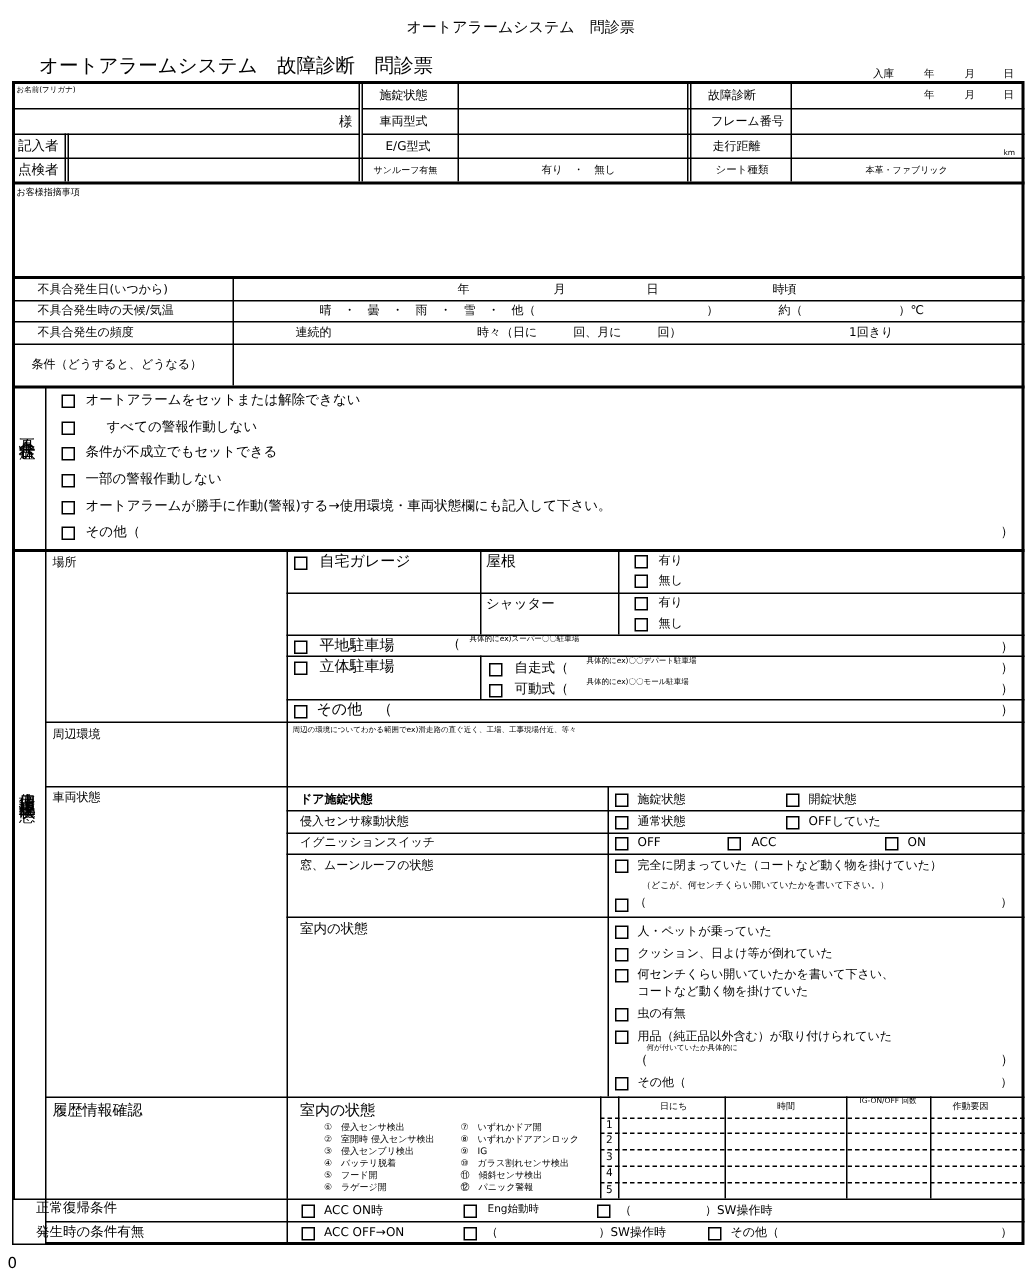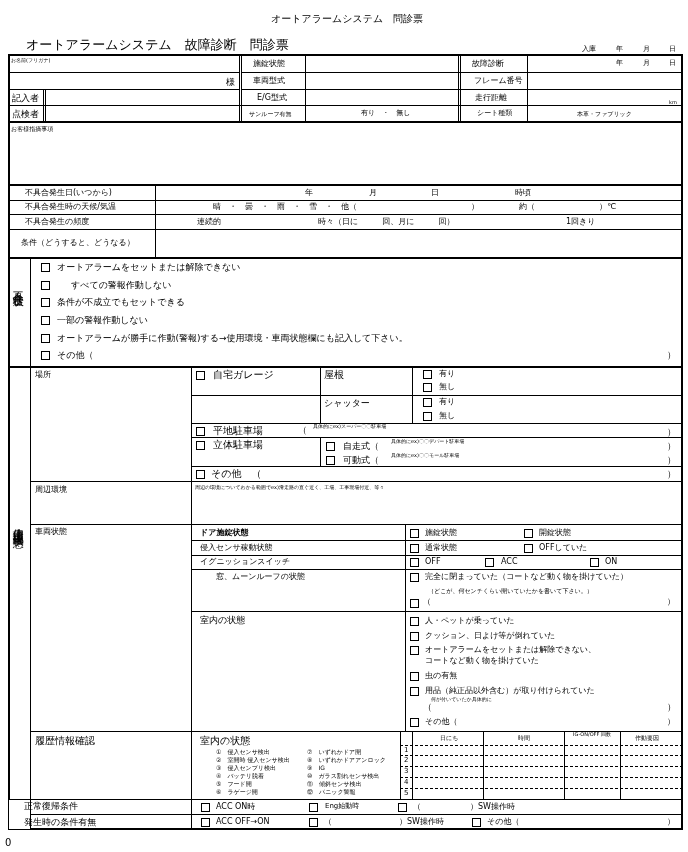--- a/index.html
+++ b/index.html
@@ -199,36 +199,36 @@
 <div class="t f8" style="left:539px;top:544px;">OFFしていた</div>
 
 <div class="t f8" style="left:200px;top:558px;">イグニッションスイッチ</div>
 <div class="cb" style="left:410px;top:558px;"></div>
 <div class="t f8" style="left:425px;top:558px;">OFF</div>
 <div class="cb" style="left:485px;top:558px;"></div>
 <div class="t f8" style="left:501px;top:558px;">ACC</div>
 <div class="cb" style="left:590px;top:558px;"></div>
 <div class="t f8" style="left:605px;top:558px;">ON</div>
 
-<div class="t f8" style="left:200px;top:573px;margin-left:16px;">窓、ムーンルーフの状態</div>
+<div class="t f8" style="left:200px;top:573px;">窓、ムーンルーフの状態</div>
 <div class="cb" style="left:410px;top:573px;"></div>
 <div class="t f8" style="left:425px;top:573px;">完全に閉まっていた（コートなど動く物を掛けていた）</div>
 <div class="t f6" style="left:428px;top:588px;">（どこが、何センチくらい開いていたかを書いて下さい。）</div>
 <div class="cb" style="left:410px;top:599px;"></div>
 <div class="t f8" style="left:423px;top:598px;">（</div>
 <div class="t f8" style="left:667px;top:598px;">）</div>
 
 <div class="t f9" style="left:200px;top:616px;">室内の状態</div>
 <div>
   <div class="cb" style="left:410px;top:617px;"></div>
   <div class="t f8" style="left:425px;top:617px;">人・ペットが乗っていた</div>
   <div class="cb" style="left:410px;top:632px;"></div>
   <div class="t f8" style="left:425px;top:632px;">クッション、日よけ等が倒れていた</div>
   <div class="cb" style="left:410px;top:646px;"></div>
-  <div class="t f8" style="left:425px;top:646px;">オートアラームをセットまたは解除できない、</div>
+  <div class="t f8" style="left:425px;top:646px;">何センチくらい開いていたかを書いて下さい、</div>
   <div class="t f8" style="left:425px;top:657px;">コートなど動く物を掛けていた</div>
   <div class="cb" style="left:410px;top:672px;"></div>
   <div class="t f8" style="left:425px;top:672px;">虫の有無</div>
   <div class="cb" style="left:410px;top:687px;"></div>
   <div class="t f8" style="left:425px;top:687px;">用品（純正品以外含む）が取り付けられていた</div>
   <div class="t f5" style="left:431px;top:697px;">何が付いていたか具体的に</div>
   <div class="t f9" style="left:423px;top:703px;">（</div>
   <div class="t f9" style="left:667px;top:703px;">）</div>
   <div class="cb" style="left:410px;top:718px;"></div>
   <div class="t f8" style="left:425px;top:718px;">その他（</div>

